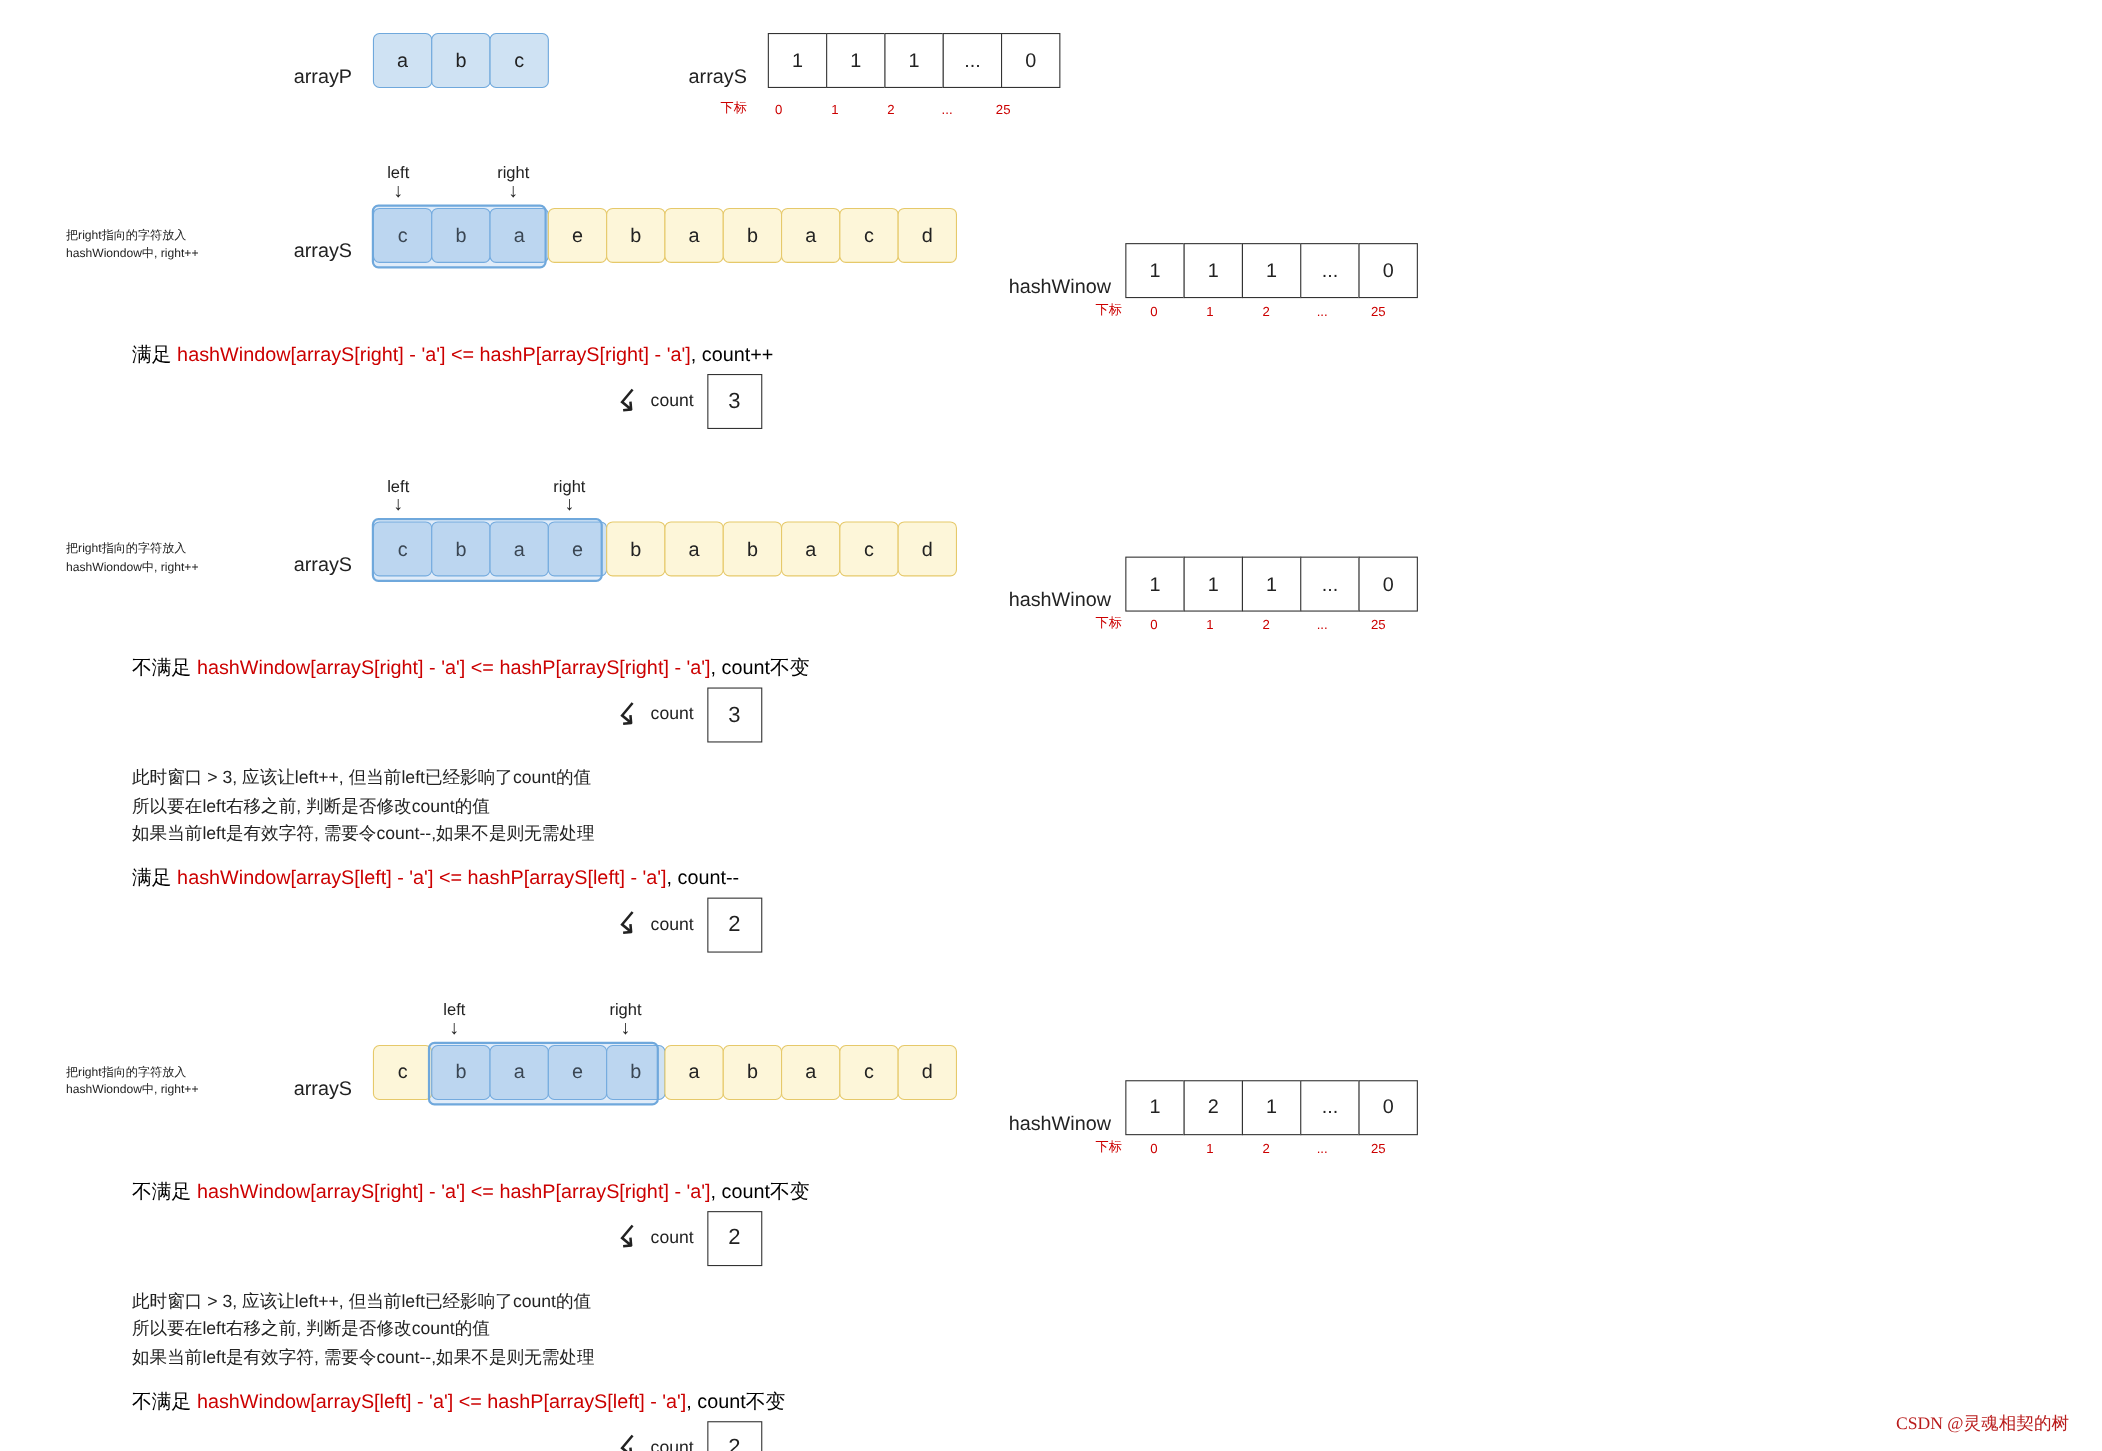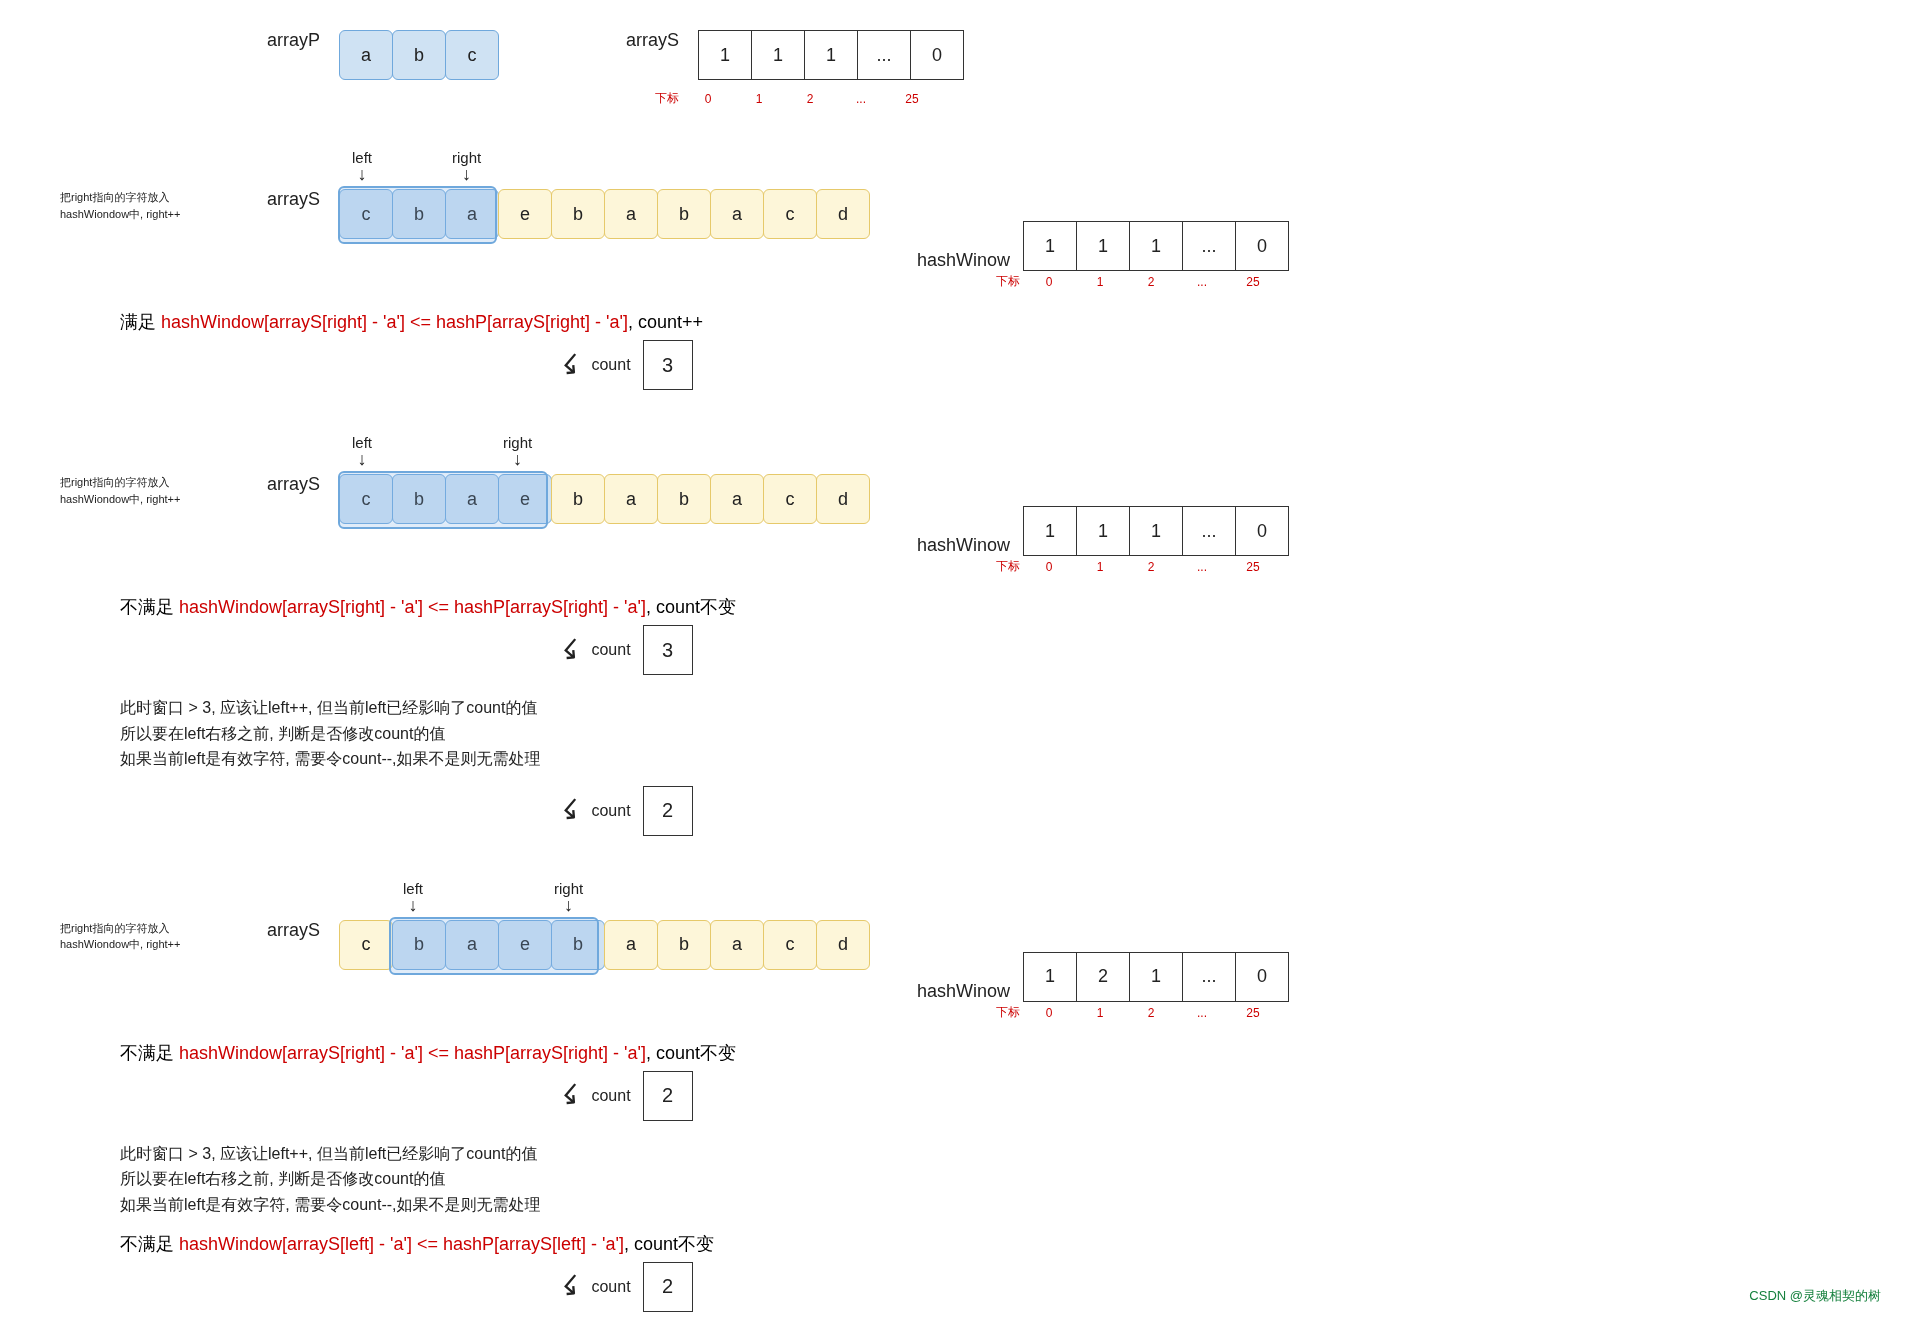--- a/index.html
+++ b/index.html
@@ -1,16 +1,16 @@
 <!DOCTYPE html>
 <html><head>
 <meta charset="utf-8">
 <style>
   body{font-family:'Comic Sans MS','Segoe Script',cursive,sans-serif;background:#fff;color:#222;margin:0;padding:30px 60px;font-size:16px}
-  .row{display:flex;align-items:flex-start;gap:20px;margin-bottom:10px}
+  .row{display:flex;align-items:flex-end;gap:20px;margin-bottom:10px}
   .lbl{width:80px;text-align:right;font-size:18px}
   .lbl-desc{width:180px;text-align:left;font-size:11px;line-height:1.5}
   .cells{display:flex}
   .cell{width:52px;height:48px;border:1.5px solid #333;border-radius:6px;display:flex;align-items:center;justify-content:center;font-size:18px;margin-left:-1px;background:#fff;position:relative}
   .cell.blue{background:#cfe2f3;border-color:#6fa8dc}
   .cell.yellow{background:#fdf6d9;border-color:#e6c96a}
   .cell.plain{border-radius:0}
   .window-box{position:absolute;border:2px solid #6fa8dc;border-radius:6px;height:54px;top:-3px;z-index:2;pointer-events:none;background:rgba(130,180,230,0.25)}
   .rel{position:relative}
   .idx{display:flex;margin-top:2px}
@@ -23,21 +23,21 @@
   .cond .red{color:#c00}
   .cond .blk{color:#000}
   .cnt-row{display:flex;align-items:center;margin-left:500px;gap:12px;margin-bottom:20px}
   .curve{font-size:28px;transform:rotate(40deg);display:inline-block;margin-right:-4px}
   .cnt-box{width:48px;height:48px;border:1.5px solid #333;display:flex;align-items:center;justify-content:center;font-size:20px}
   .para{font-size:16px;margin-left:60px;line-height:1.6;margin-bottom:14px}
   .hashw{display:flex;align-items:center;gap:14px}
   .section{display:flex;align-items:flex-start;gap:30px;margin-bottom:8px}
   .leftcol{flex:0 0 auto}
   .rightcol{flex:0 0 auto;margin-top:32px}
-  .watermark{position:fixed;bottom:14px;right:30px;font-family:Liberation Sans, sans-serif;font-size:13px;color:#15803d}
+  .watermark{position:fixed;bottom:14px;right:30px;font-family:Liberation Serif, serif;font-size:16px;color:#b91c1c}
   .spaceblock{height:24px}
 </style>
 </head>
 <body>
 
 <div class="section" style="margin-left:180px">
   <div class="row">
     <span class="lbl">arrayP</span>
     <div class="cells" id="arrayP">
         <div class="cell blue">a</div>
@@ -181,20 +181,21 @@
   </div>
       </div>
   </div>
     <div class="cond"><span class="blk">不满足 </span><span class="red">hashWindow[arrayS[right] - 'a'] &lt;= hashP[arrayS[right] - 'a']</span><span class="blk">, count不变</span></div>
     <div class="cnt-row">
       <span class="curve">↳</span>
       <span>count</span>
       <div class="cnt-box">3</div>
     </div>
     <div class="para">此时窗口 &gt; 3, 应该让left++, 但当前left已经影响了count的值<br>所以要在left右移之前, 判断是否修改count的值<br>如果当前left是有效字符, 需要令count--,如果不是则无需处理</div>
+    <div class="cond"><span class="blk">满足 </span><span class="red">hashWindow[arrayS[left] - 'a'] &lt;= hashP[arrayS[left] - 'a']</span><span class="blk">, count--</span></div>
     <div class="cnt-row">
       <span class="curve">↳</span>
       <span>count</span>
       <div class="cnt-box">2</div>
     </div>
     <div class="spaceblock"></div>
     <div class="ptr-row" style="margin-left:280px">
     <div class="ptr" style="left:63px">left<br><span class="ar">↓</span></div>
     <div class="ptr" style="left:214px">right<br><span class="ar">↓</span></div>
   </div>

